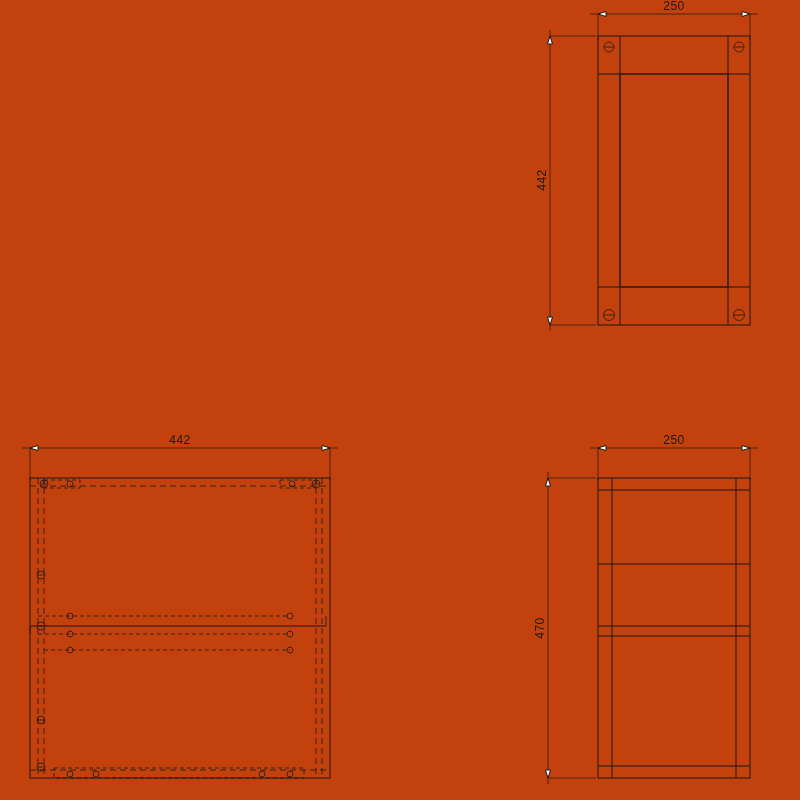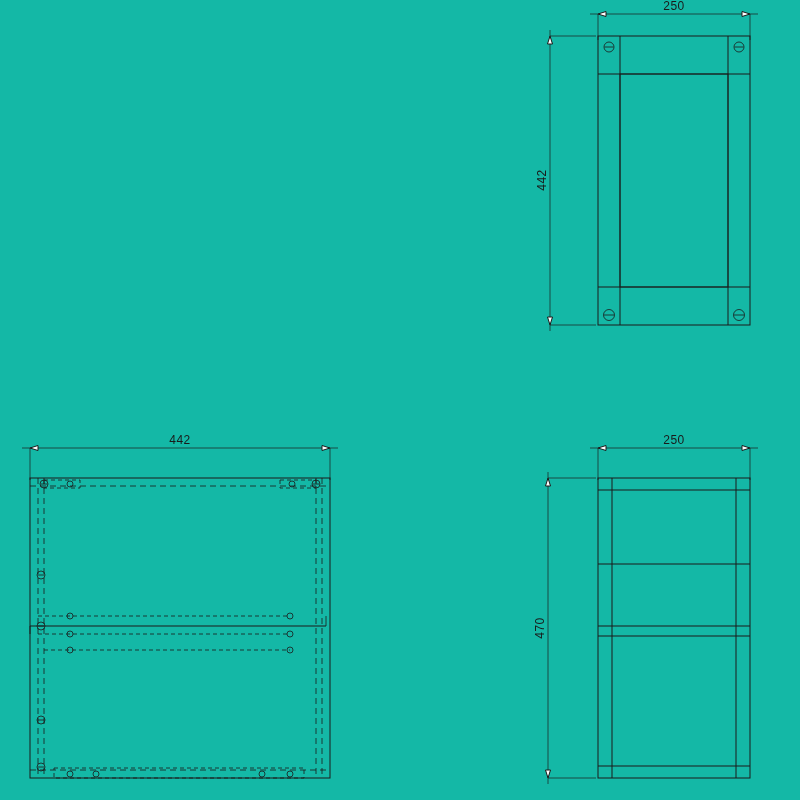--- a/index.html
+++ b/index.html
@@ -11,21 +11,21 @@
     width: 800px;
     height: 800px;
     font-family: "Liberation Sans", sans-serif;
     color: #1a1a1a;
     overflow: hidden;
   }
   #sheet {
     position: relative;
     width: 800px;
     height: 800px;
-    background: #14b8a6;
+    background: #c2410c;
   }
   .view {
     position: absolute;
   }
   svg { display: block; overflow: visible; }
   .ln { stroke: #1a1a1a; stroke-width: 1; fill: none; }
   .ln-thin { stroke: #1a1a1a; stroke-width: 0.8; fill: none; }
   .dash { stroke: #1a1a1a; stroke-width: 0.8; fill: none; stroke-dasharray: 6 4; }
   .dash-s { stroke: #1a1a1a; stroke-width: 0.8; fill: none; stroke-dasharray: 4 3; }
   .ext { stroke: #1a1a1a; stroke-width: 0.7; fill: none; }

